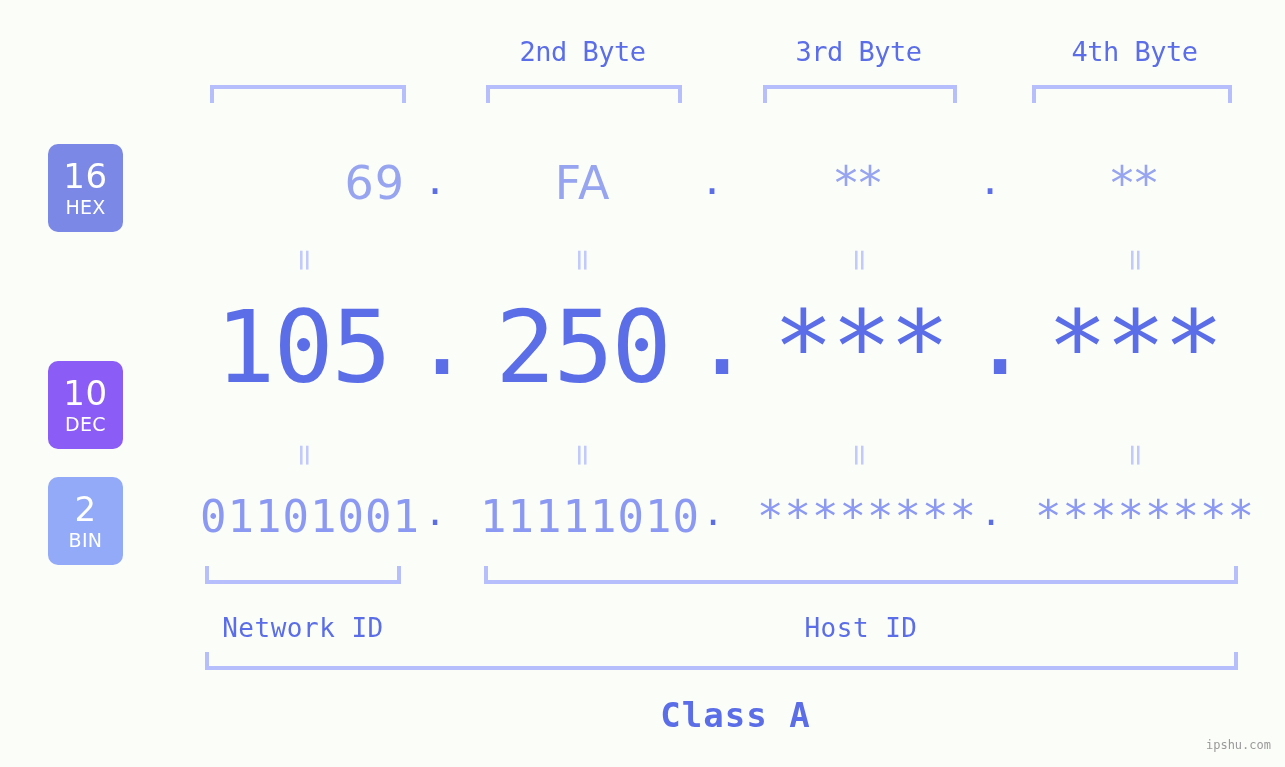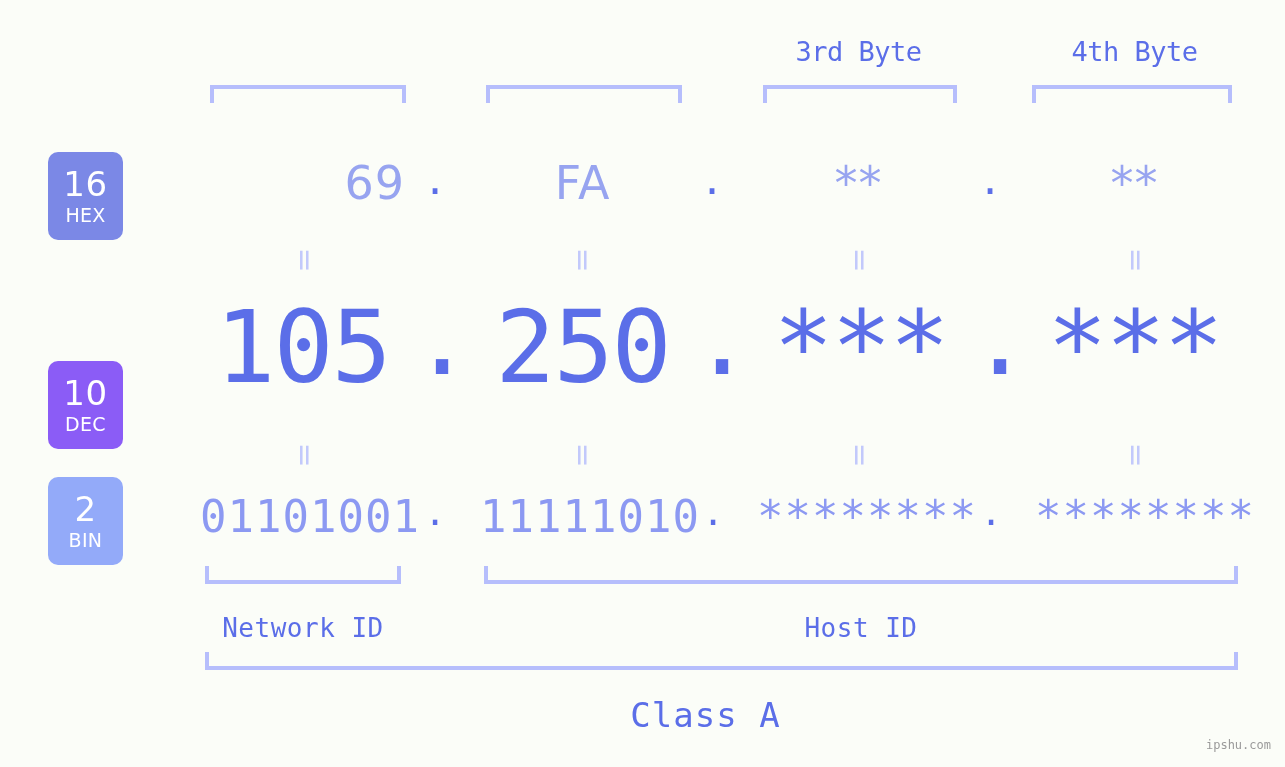--- a/index.html
+++ b/index.html
@@ -75,21 +75,21 @@
     font-size: 34px;
     font-weight: 400;
     letter-spacing: 0.5px;
   }
   .badge .sys {
     font-size: 19px;
     font-weight: 400;
     margin-top: 5px;
     letter-spacing: 0.3px;
   }
-  #badge-hex { top: 152px; background: #7b88e6; }
+  #badge-hex { top: 144px; background: #7b88e6; }
   #badge-dec { top: 313px; background: #8c98f2; }
   #badge-bin { top: 477px; background: #93aaf9; }
 
   
   .hexval {
     position: absolute;
     top: 152px;
     height: 62px;
     line-height: 62px;
     text-align: center;
@@ -208,20 +208,21 @@
     font-size: 12px;
     color: #9a9a9a;
     letter-spacing: 0px;
   }
 </style>
 </head>
 <body style="background: rgb(251, 253, 248);">
 
 <div class="stage">
 
+  <div class="byte-label" style="left:484px;width:197px;">2nd Byte</div>
   <div class="byte-label" style="left:761px;width:195px;">3rd Byte</div>
   <div class="byte-label" style="left:1031px;width:207px;">4th Byte</div>
 
   <div class="top-bracket" style="left:210px;width:196px;"></div>
   <div class="top-bracket" style="left:486px;width:196px;"></div>
   <div class="top-bracket" style="left:763px;width:194px;"></div>
   <div class="top-bracket" style="left:1032px;width:200px;"></div>
 
   <div class="badge" id="badge-hex" style="background: rgb(123, 136, 230);">
     <span class="num">16</span>
@@ -270,17 +271,17 @@
   <div class="bindot" style="left:978px;">.</div>
   <div class="binval" style="left:1035px;width:202px;">********</div>
 
   <div class="bottom-bracket" style="left:205px;top:566px;width:196px;"></div>
   <div class="bottom-bracket" style="left:484px;top:566px;width:754px;"></div>
 
   <div class="idlabel" style="left:484px;top:610px;width:754px;">Host ID</div>
   <div class="idlabel" style="left:205px;top:610px;width:196px;">Network ID</div>
 
   <div class="bottom-bracket" style="left:205px;top:652px;width:1033px;"></div>
-  <div class="classlabel" style="left:189px;top:692px;width:1033px;">Class A</div>
+  <div class="classlabel" style="left:219px;top:692px;width:1033px;font-weight:bold;">Class A</div>
 
   <div id="watermark">ipshu.com</div>
 
 </div>
 
 </body></html>

